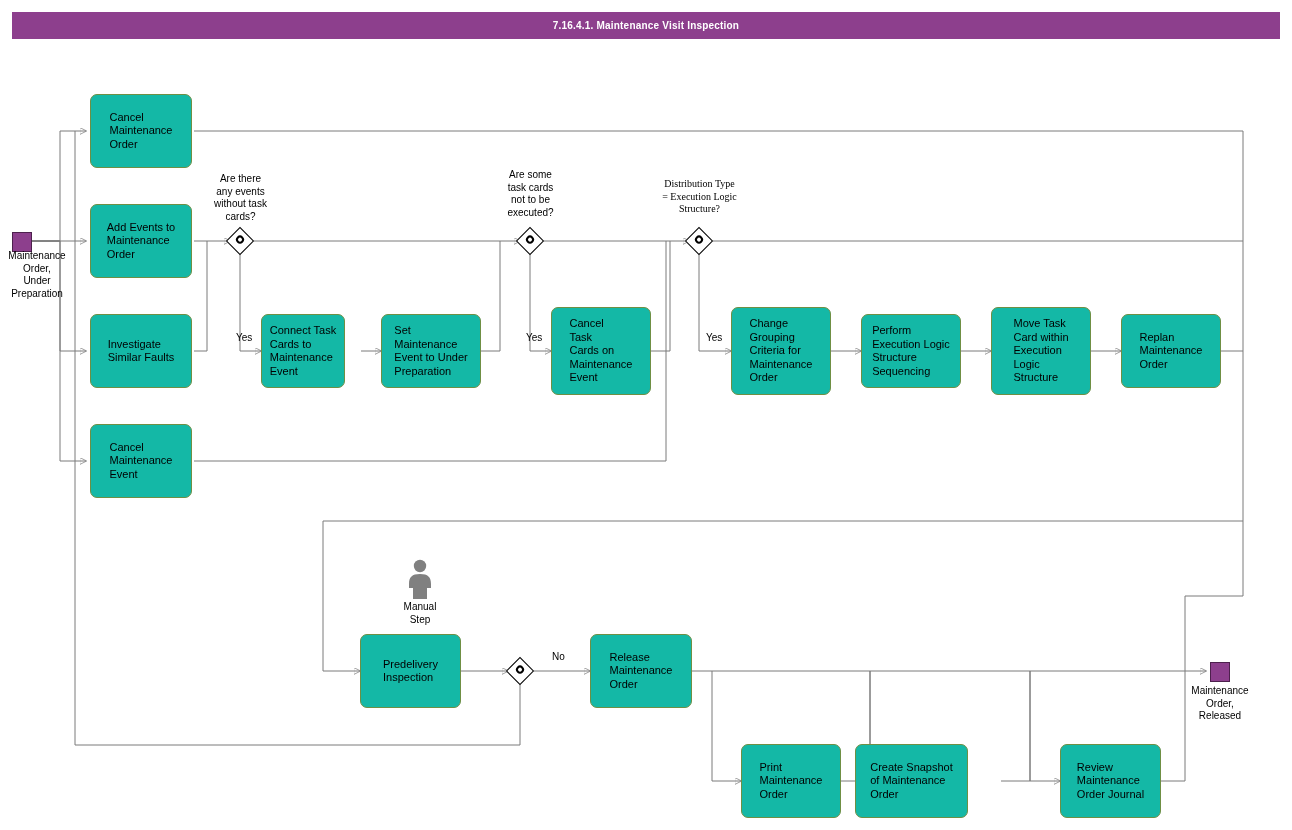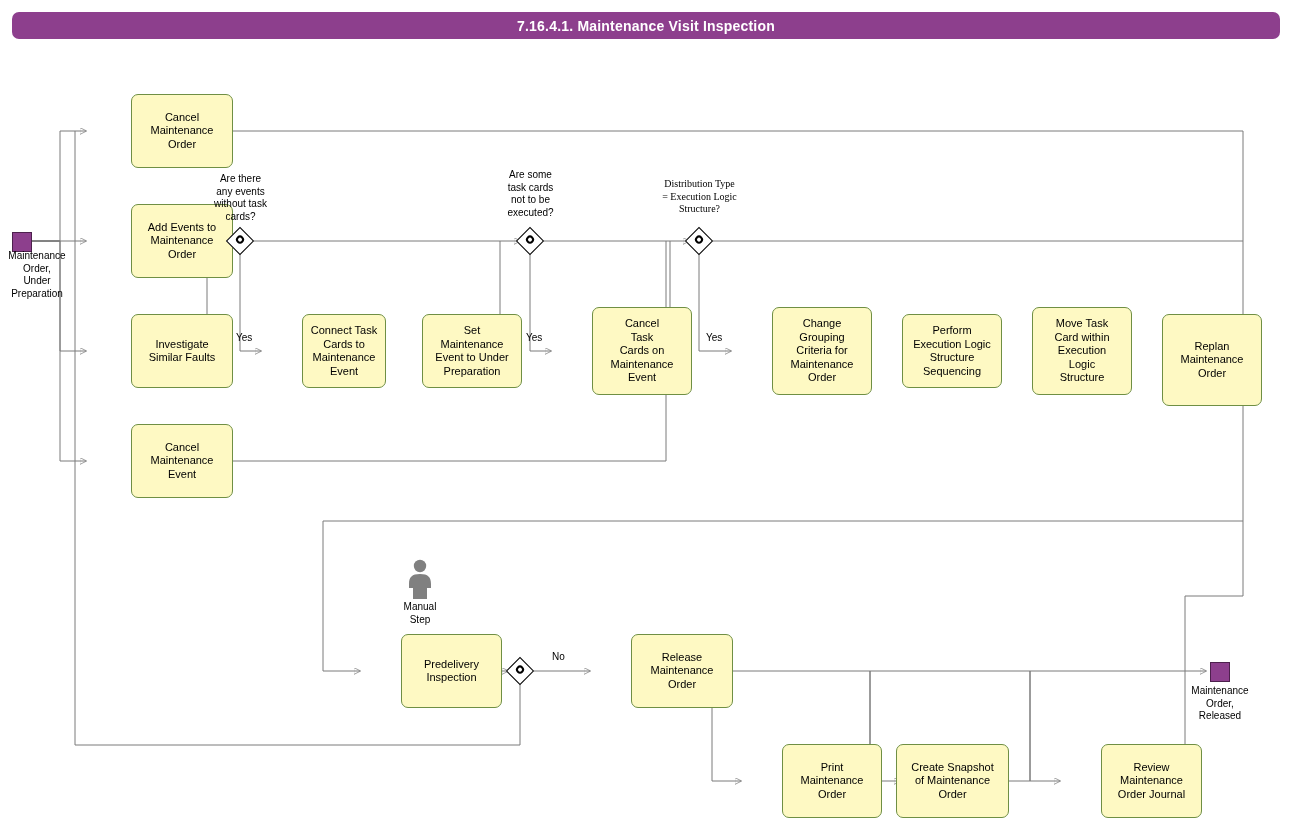--- a/index.html
+++ b/index.html
@@ -1,30 +1,29 @@
 <!DOCTYPE html>
 <html><head>
 <meta charset="utf-8">
 <style>
   html,body{margin:0;padding:0;background:#ffffff;}
   body{font-family:"Liberation Sans",sans-serif;}
   #canvas{position:relative;width:1292px;height:830px;overflow:hidden;background:#fff;}
 
   .title-bar{
     position:absolute;left:12px;top:12px;width:1268px;height:27px;
-    background:#8d3f8d;color:#ffffff;font-size:14px;font-weight:bold;
-    display:flex;align-items:center;justify-content:center;letter-spacing:.2px;border-radius:7px;
+    background:#8d3f8d;color:#ffffff;font-size:10px;font-weight:bold;
+    display:flex;align-items:center;justify-content:center;letter-spacing:.2px;
   }
 
   .task{
-    position:absolute;background:#fef9c3;border:1px solid #6f8f44;border-radius:7px;
+    position:absolute;background:#14b8a6;border:1px solid #6f8f44;border-radius:7px;
     box-sizing:border-box;display:flex;align-items:center;justify-content:center;
-    text-align:center;font-size:11px;color:#000;line-height:13.5px;padding:2px;
+    font-size:11px;color:#000;line-height:13.5px;padding:2px;
     white-space:pre-line;
-    margin-left:41px;
   }
 
   .gateway{position:absolute;width:20px;height:20px;background:#fff;border:1px solid #000;
        transform:rotate(45deg);box-sizing:border-box;}
   .gateway:after{content:"";position:absolute;left:4px;top:4px;width:8px;height:8px;
        border:2px solid #000;border-radius:50%;box-sizing:border-box;}
 
   .endpt{position:absolute;width:18px;height:18px;background:#8d3f8d;border:1px solid #4d204d;}
 
   .lbl{position:absolute;font-size:10px;color:#000;text-align:center;line-height:12.5px;
@@ -159,21 +158,21 @@
 Execution Logic
 Structure
 Sequencing</div>
 
   <div class="task" style="left:991px;top:307px;width:100px;height:88px;">Move Task
 Card within
 Execution
 Logic
 Structure</div>
 
-  <div class="task" style="left:1121px;top:314px;width:100px;height:92px;">Replan
+  <div class="task" style="left:1121px;top:314px;width:100px;height:74px;">Replan
 Maintenance
 Order</div>
 
   <div class="task" style="left:360px;top:634px;width:101px;height:74px;">Predelivery
 Inspection</div>
 
   <div class="task" style="left:590px;top:634px;width:102px;height:74px;">Release
 Maintenance
 Order</div>
 

